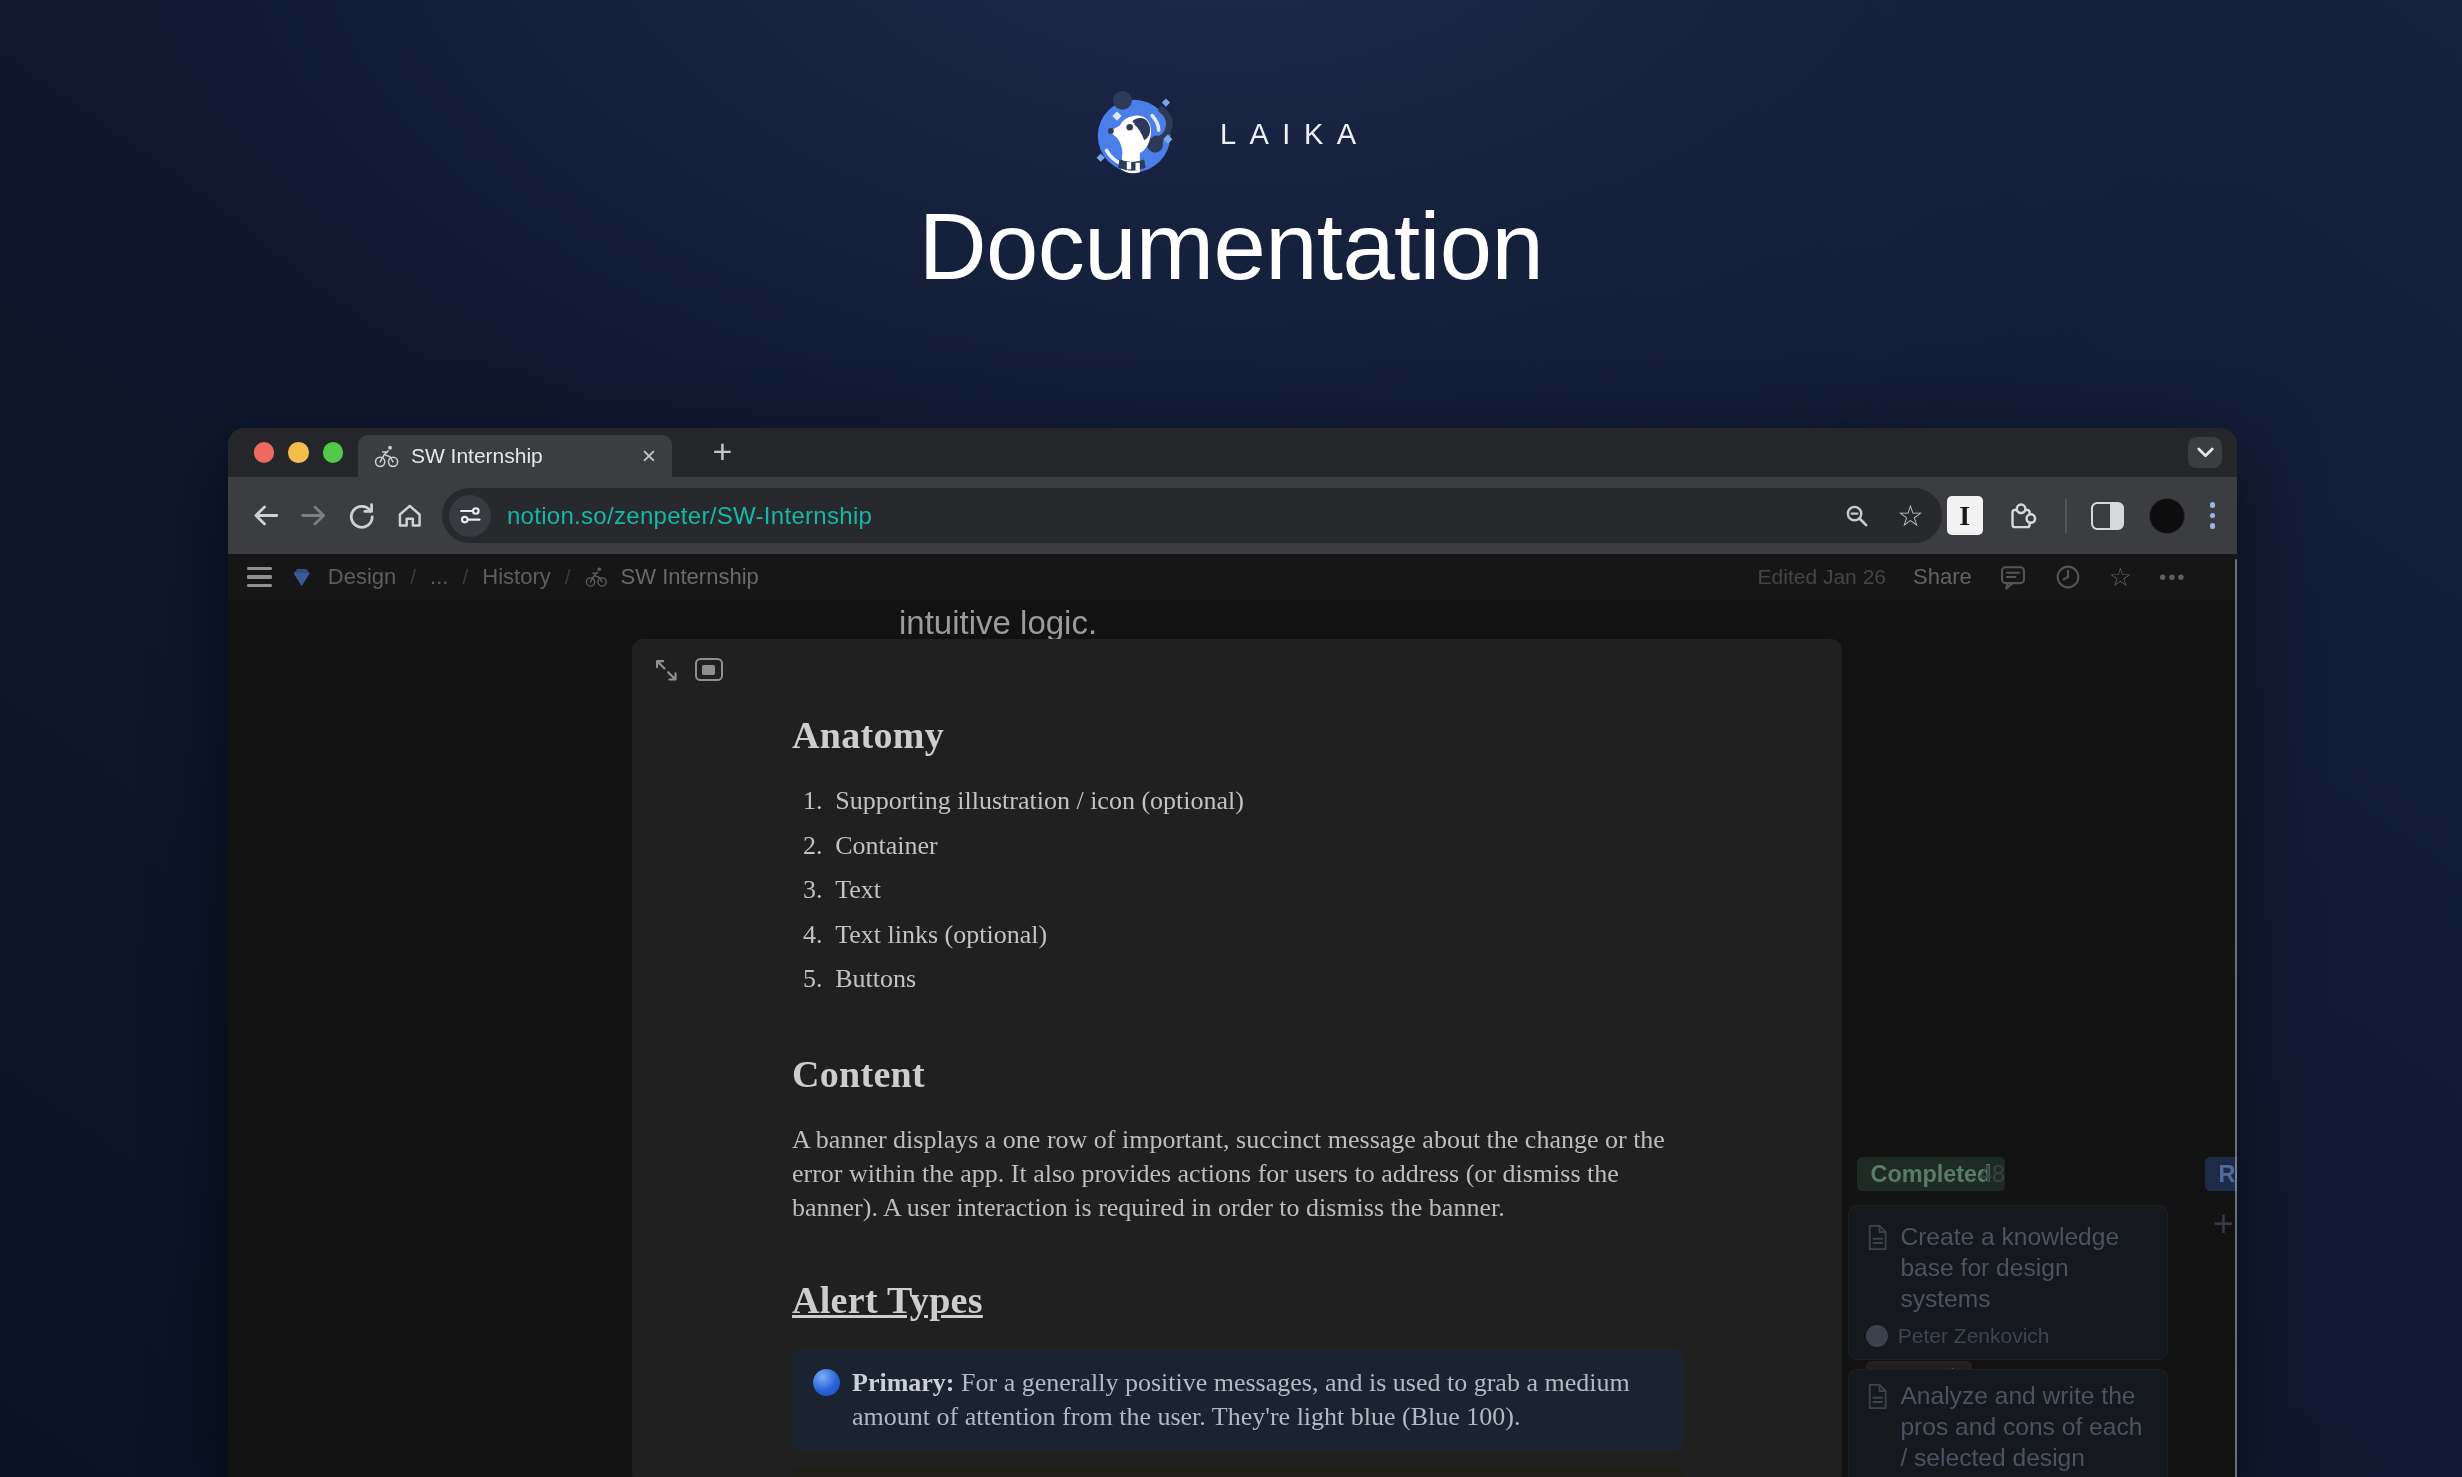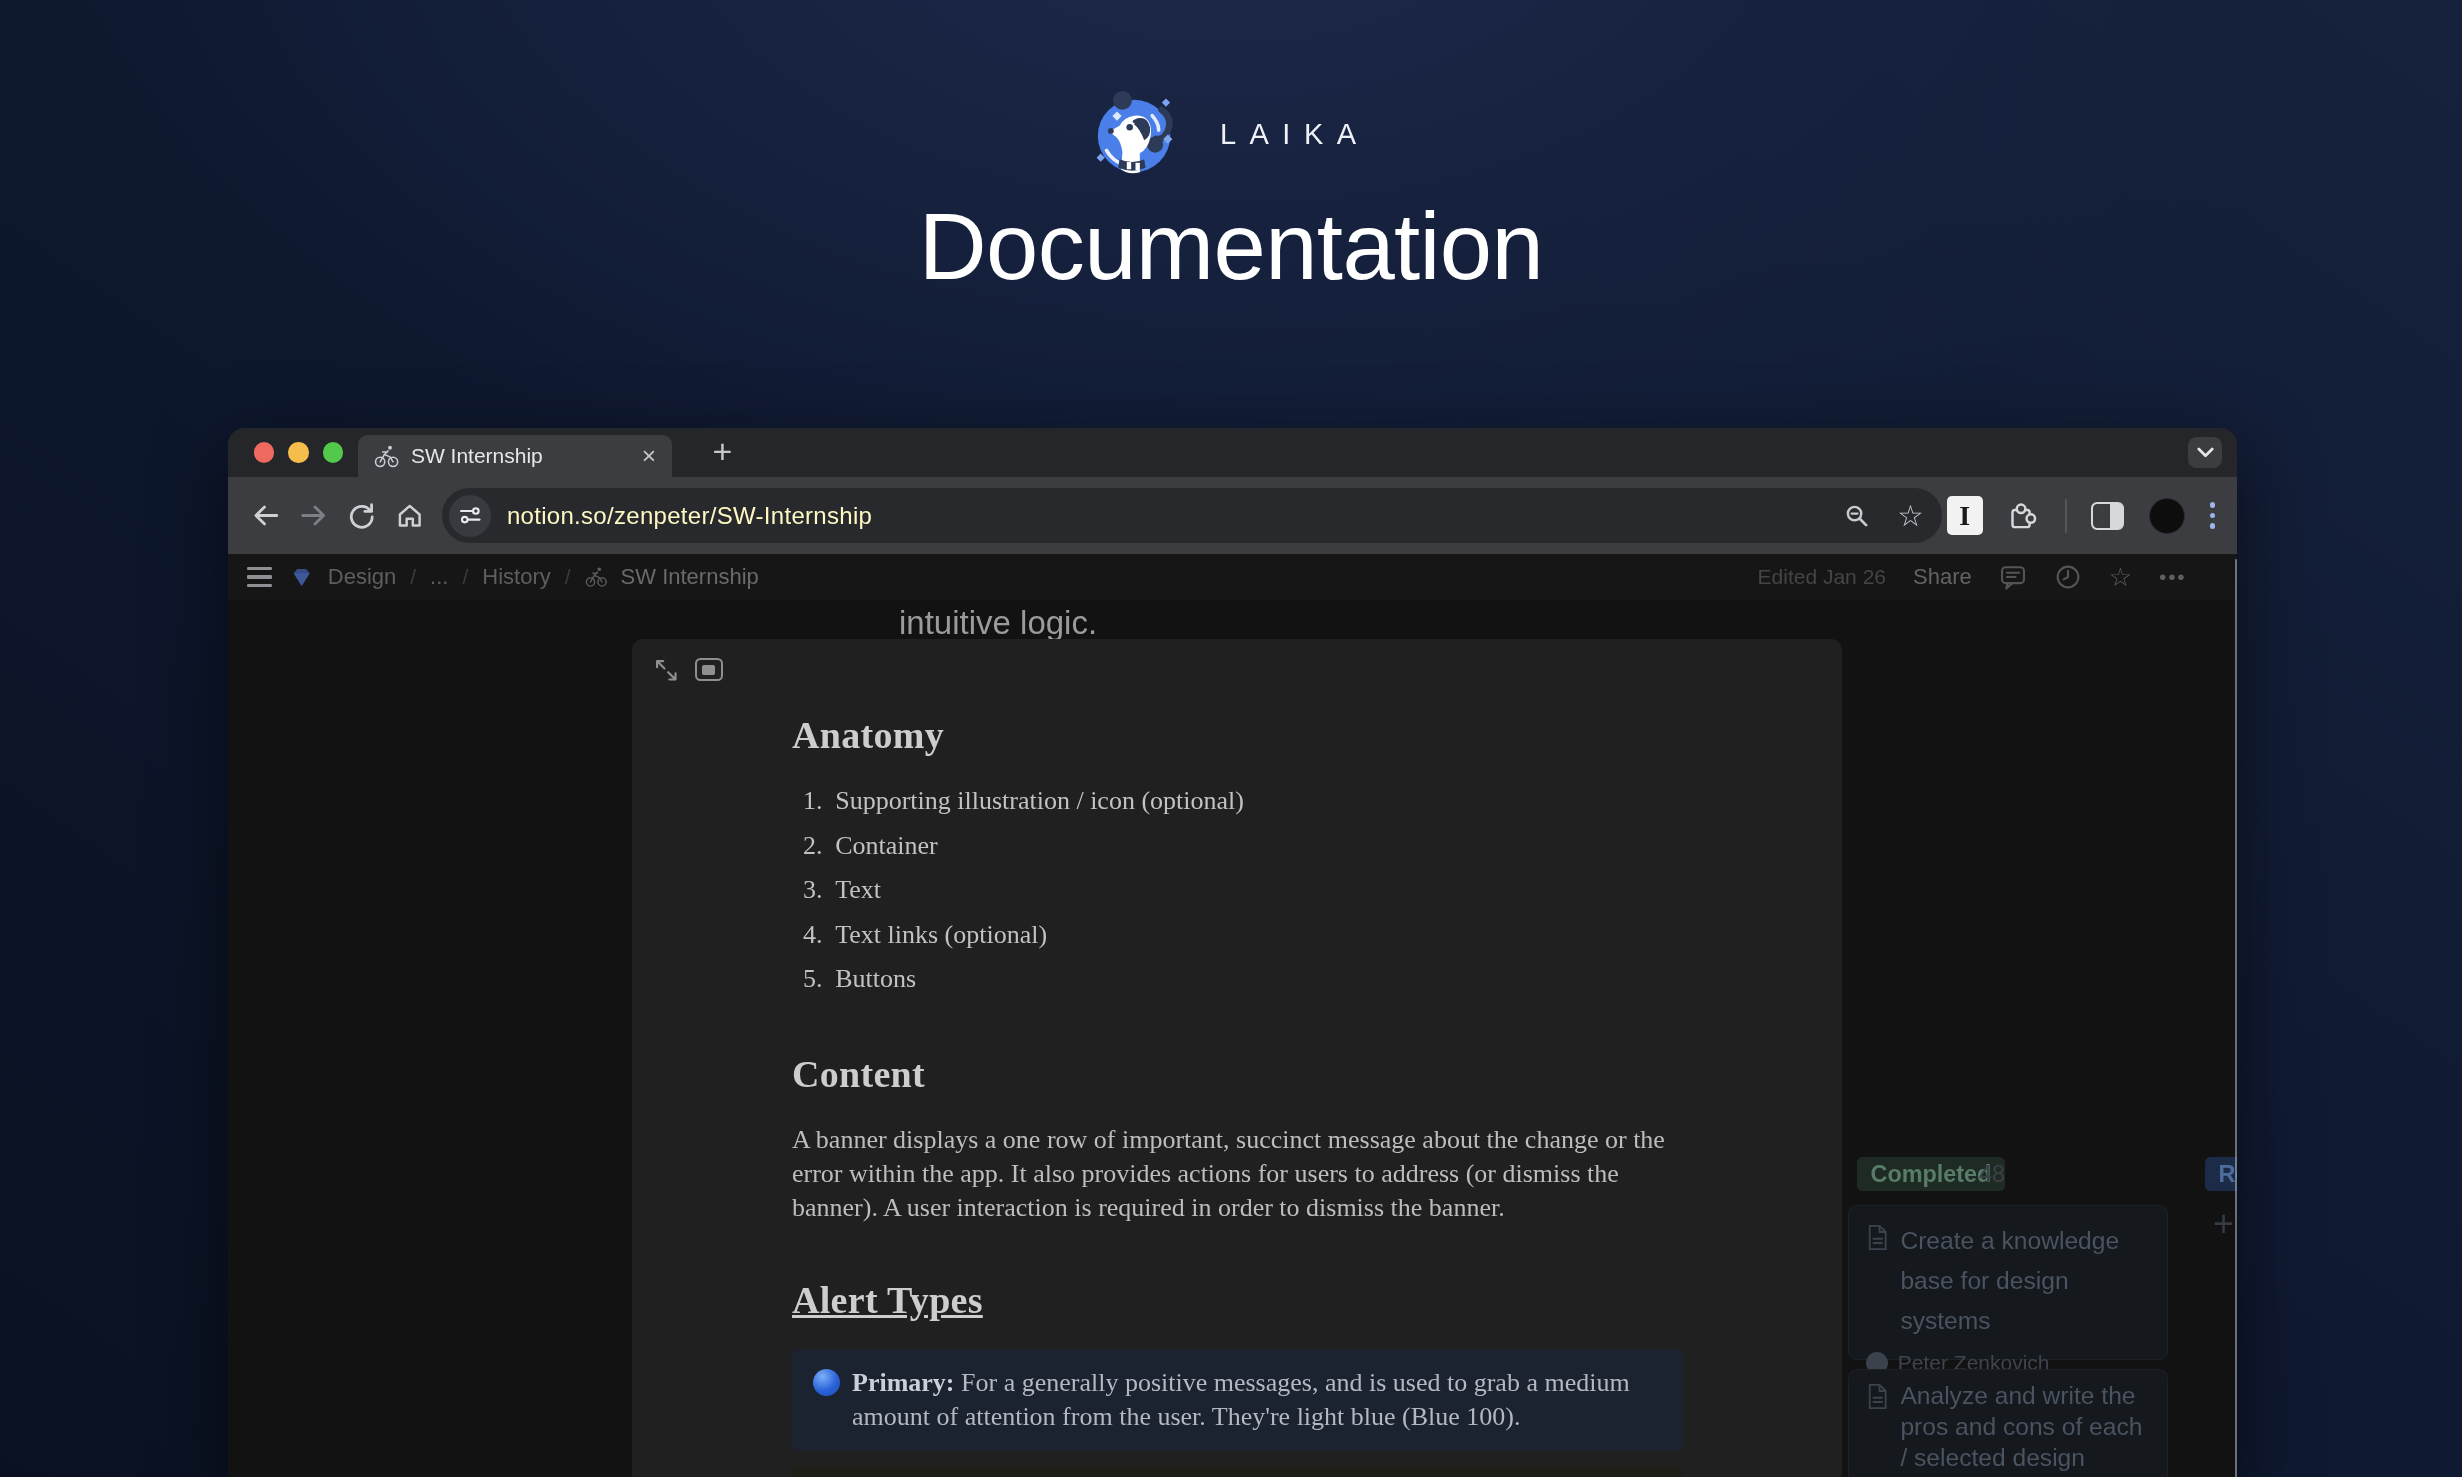--- a/index.html
+++ b/index.html
@@ -40,21 +40,21 @@
     line-height:47px; font-size:34px; font-weight:300; color:#c4c6ca; }
   .tabsearch { position:absolute; right:14.8px; top:9.2px; width:34px; height:31px; border-radius:8.6px;
     background:#3c3d41; display:flex; align-items:center; justify-content:center; }
 
   
   .toolbar { height:77px; background:#3c3d41; flex:none; display:flex; align-items:center; padding-left:13.5px; }
   .navbtn { width:48px; height:55px; display:flex; align-items:center; justify-content:center; flex:none; }
   .omnibox { width:1500px; height:55px; margin-left:8.6px; background:#28292d; border-radius:28px;
     display:flex; align-items:center; padding:0 18.5px 0 6.8px; flex:none; }
   .tune-wrap { width:42px; height:42px; border-radius:50%; background:#393a3f; display:flex; align-items:center; justify-content:center; flex:none; }
-  .url-text { margin-left:16px; font-size:24px; color:#fef9c3; letter-spacing:0.3px; white-space:nowrap; }
+  .url-text { margin-left:16px; font-size:24px; color:#14b8a6; letter-spacing:0.3px; white-space:nowrap; }
   .omni-spacer { flex:1; }
   .omni-icons { display:flex; align-items:center; gap:26px; }
   .star-glyph { font-size:29.5px; color:#c8cace; line-height:1; }
   .right-icons { margin-left:auto; margin-right:22px; display:flex; align-items:center; gap:24.6px; }
   .iext { width:36px; height:39px; background:#f2f2f2; border-radius:4.9px; display:flex; align-items:center; justify-content:center;
     font-family:"Liberation Serif", serif; font-size:28px; font-weight:700; color:#1a1a1a; }
   .tool-divider { width:1.8px; height:34px; background:#55565a; border-radius:1.2px; }
   .sidepanel { width:33px; height:28px; border:2.5px solid #d6d8db; border-radius:6.2px; position:relative; }
   .sidepanel .fill { position:absolute; right:0; top:0; bottom:0; width:12.3px; background:#d6d8db; border-radius:0 3.1px 3.1px 0; }
   .avatar-btn { width:36px; height:36px; border-radius:50%; background:#0d0d0e; border:1.2px solid #2c2d30; }
@@ -111,21 +111,21 @@
   .col-tag { position:absolute; left:1629px; top:557px; background:#1d2b24; color:#587c67;
     font-size:23.4px; font-weight:600; padding:3.7px 13.5px; border-radius:5.5px; }
   .col-count { position:absolute; left:1751px; top:561px; font-size:23.4px; color:#3b4147; }
   .rev-tag { position:absolute; left:1977px; top:557px; background:#1c2b47; color:#4d6d9b;
     font-size:23.4px; font-weight:600; padding:3.7px 13.5px; border-radius:5.5px; white-space:nowrap; }
   .kcard { position:absolute; left:1620px; width:320px; background:#15181d;
     border:1.2px solid rgba(255,255,255,0.035); border-radius:8.6px; padding:14.8px 17px; }
   .kcard.c1 { top:605px; height:155px; }
   .kcard.c2 { top:769px; height:203px; padding-top:9.8px; }
   .kc-row { display:flex; gap:11px; }
-  .kc-title { font-size:24.6px; line-height:40px; color:#4a5360; font-weight:500; width:246px; }
+  .kc-title { font-size:24.6px; line-height:31px; color:#4a5360; font-weight:500; width:246px; }
   .kcard.c2 .kc-title { line-height:31px; }
   .kc-assignee { margin-top:9.8px; display:flex; align-items:center; gap:9.8px; }
   .kc-avatar { width:22px; height:22px; border-radius:50%; background:#3b424b; flex:none; }
   .kc-name { font-size:21px; color:#3d4450; }
   .kc-tag { display:inline-block; margin-top:13.5px; background:#241f23; color:#52484e;
     font-size:19.7px; padding:3.7px 11px; border-radius:4.9px; }
   .add-card { position:absolute; left:1985px; top:606px; font-size:36px; font-weight:300; color:#353b43; line-height:1; }
 
   svg { display:block; }
 </style>

